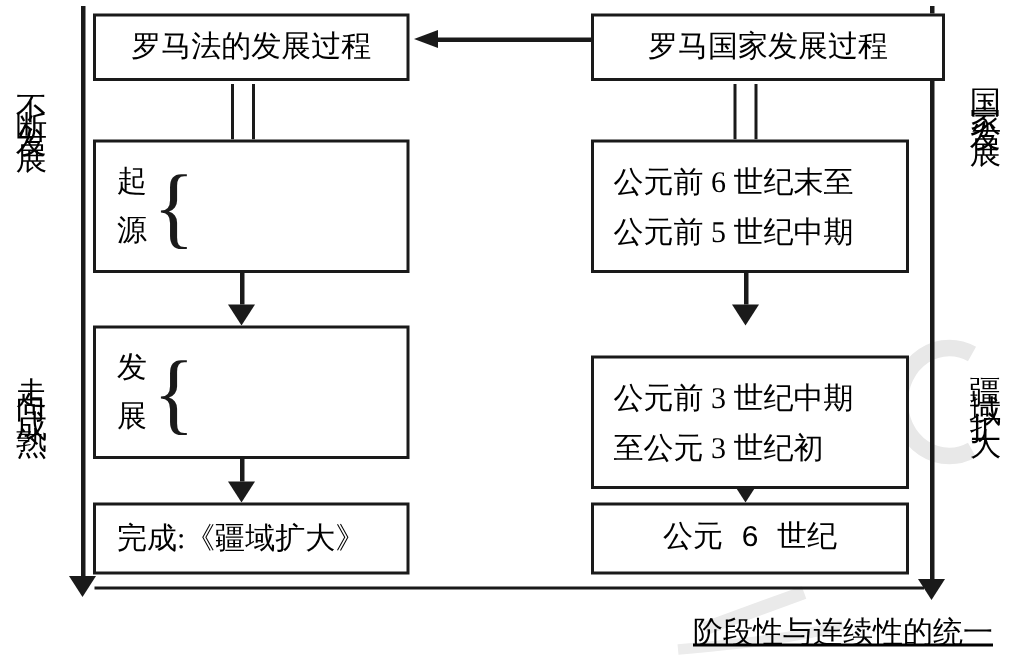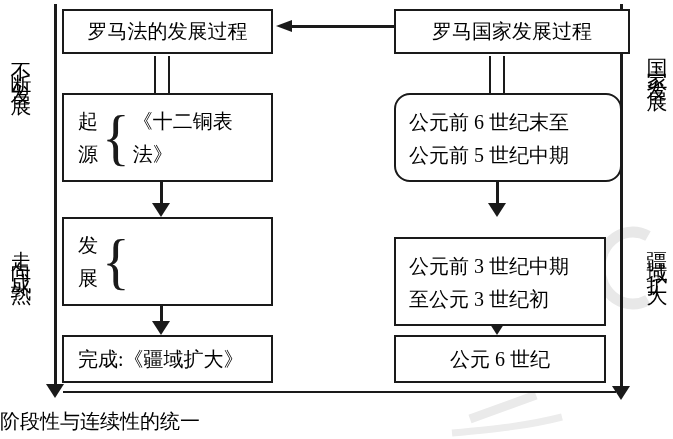--- a/index.html
+++ b/index.html
@@ -18,21 +18,21 @@
 
   
   .box{
     position:absolute;
     border:2px solid #1a1a1a;
     background:#ffffff;
     font-size:20px;
     line-height:33px;
   }
   .box.hdr{display:flex;align-items:center;justify-content:center;}
-  .box.ctr{display:flex;align-items:center;justify-content:center;}
+  .box.ctr{display:flex;align-items:center;justify-content:center;font-family:Liberation Mono, monospace;}
   .box.lines{padding:11px 0 0 13px;}
   .box.lines .ln{display:block;}
 
   
   .pair{display:flex;align-items:center;padding:10px 0 0 14px;}
   .pcol span{display:block;line-height:33px;}
   .brace{
     font-size:58px;
     line-height:66px;
     font-weight:400;
@@ -74,22 +74,23 @@
   .dbl{position:absolute;width:16px;display:flex;justify-content:space-between;}
   .dbl i{display:block;width:2px;background:#1a1a1a;}
 
   .hline{position:absolute;height:2px;background:#1a1a1a;}
 
   .caption{
     position:absolute;
     left:0;top:408;
     top:408px;
     width:662px;
-    text-align:left;
+    text-align:right;
     font-size:20px;
+    text-decoration:underline;
   }
 </style>
 </head>
 <body>
 
 <div class="stage">
 
   <svg class="wm" viewBox="0 0 673 439">
     <path d="M648,236 A33,36 0 1 0 648,300" stroke="#e8e8e8" stroke-width="11" fill="none"></path>
     <path d="M470,419 L536,395" stroke="#eaeaea" stroke-width="9" fill="none"></path>
@@ -146,21 +147,20 @@
   </div>
 
   <div class="box" style="left:62px;top:93px;width:211px;height:89px;">
     <div class="pair">
       <div class="pcol">
         <span>起</span>
         <span>源</span>
       </div>
       <div class="brace">{</div>
       <div class="pcol">
-        <span>《十二铜表法》</span>
       </div>
     </div>
   </div>
 
   <div class="box" style="left:62px;top:217px;width:211px;height:89px;">
     <div class="pair">
       <div class="pcol">
         <span>发</span>
         <span>展</span>
       </div>
@@ -171,21 +171,21 @@
   </div>
 
   <div class="box" style="left:62px;top:335px;width:211px;height:48px;padding:0 0 0 14px;display:flex;align-items:center;">
     <span>完成:《疆域扩大》</span>
   </div>
 
   <div class="box hdr" style="left:394px;top:9px;width:236px;height:45px;">
     <span>罗马国家发展过程</span>
   </div>
 
-  <div class="box lines" style="left:394px;top:93px;width:228px;height:89px;border-radius:16px;">
+  <div class="box lines" style="left:394px;top:93px;width:212px;height:89px;">
     <span class="ln">公元前 6 世纪末至</span>
     <span class="ln">公元前 5 世纪中期</span>
   </div>
 
   <div class="box lines" style="left:394px;top:217px;width:212px;height:89px;margin-top:20px;">
     <span class="ln">公元前 3 世纪中期</span>
     <span class="ln">至公元 3 世纪初</span>
   </div>
 
   <div class="box ctr" style="left:394px;top:335px;width:212px;height:48px;">

